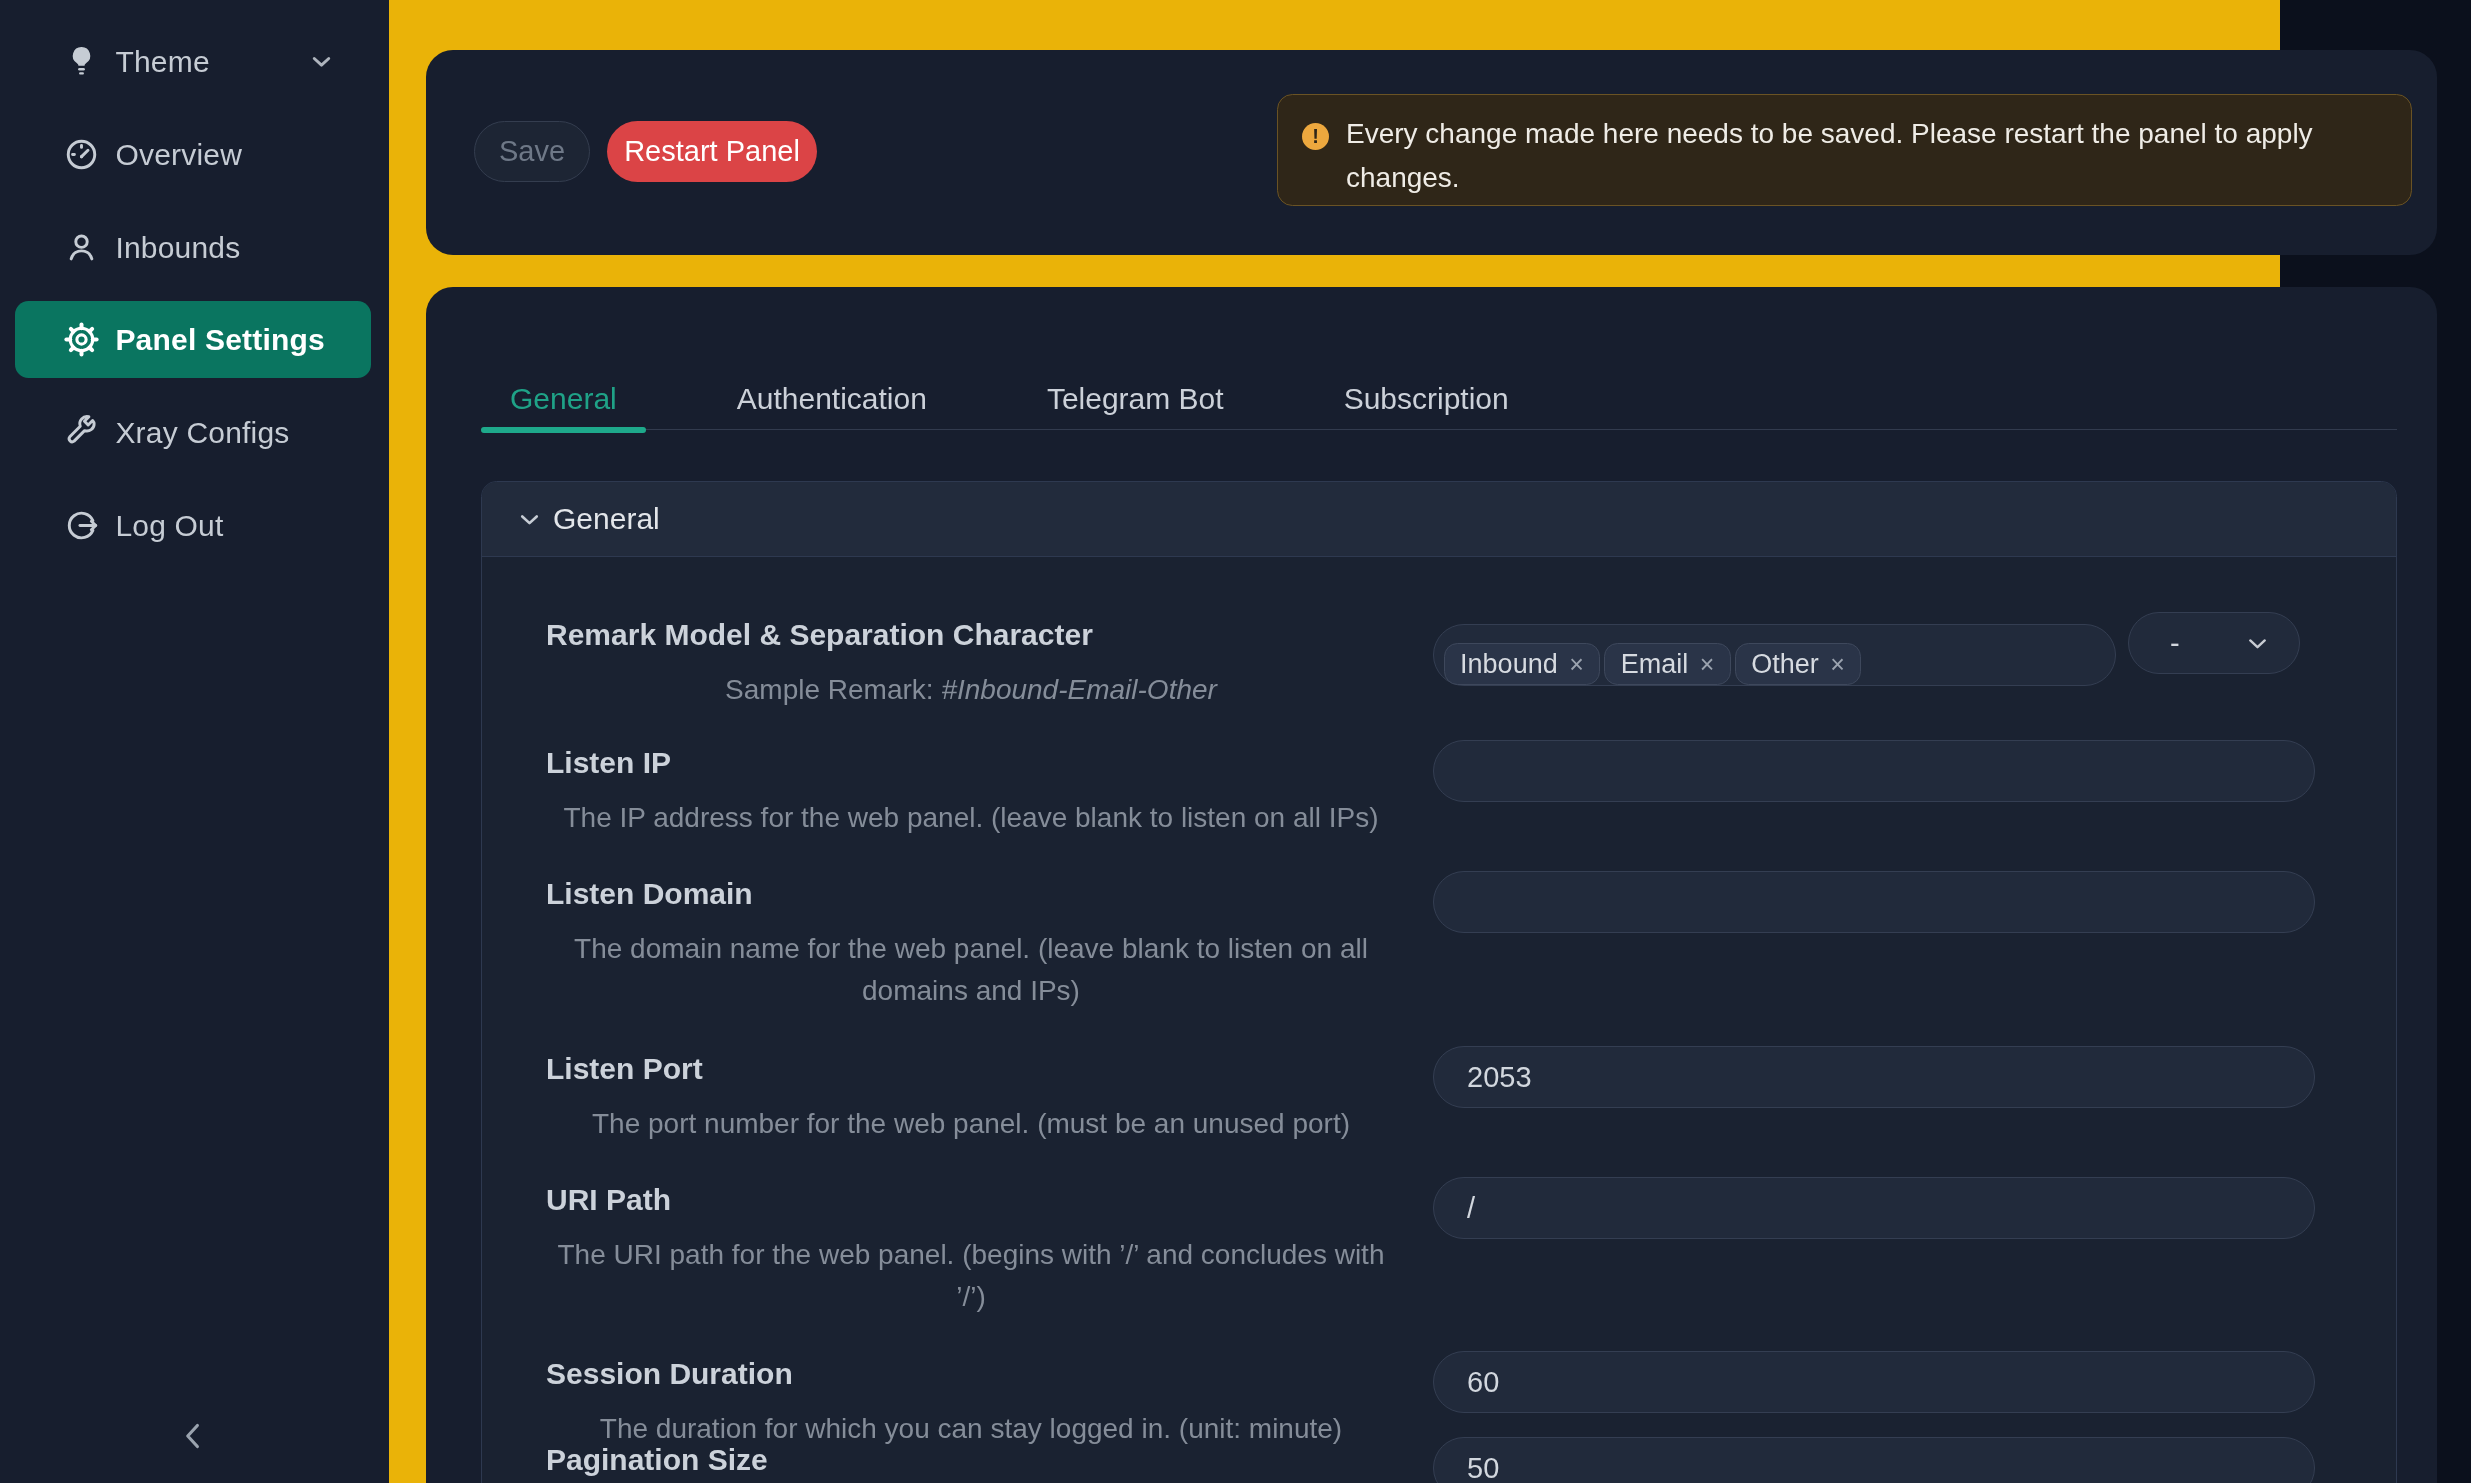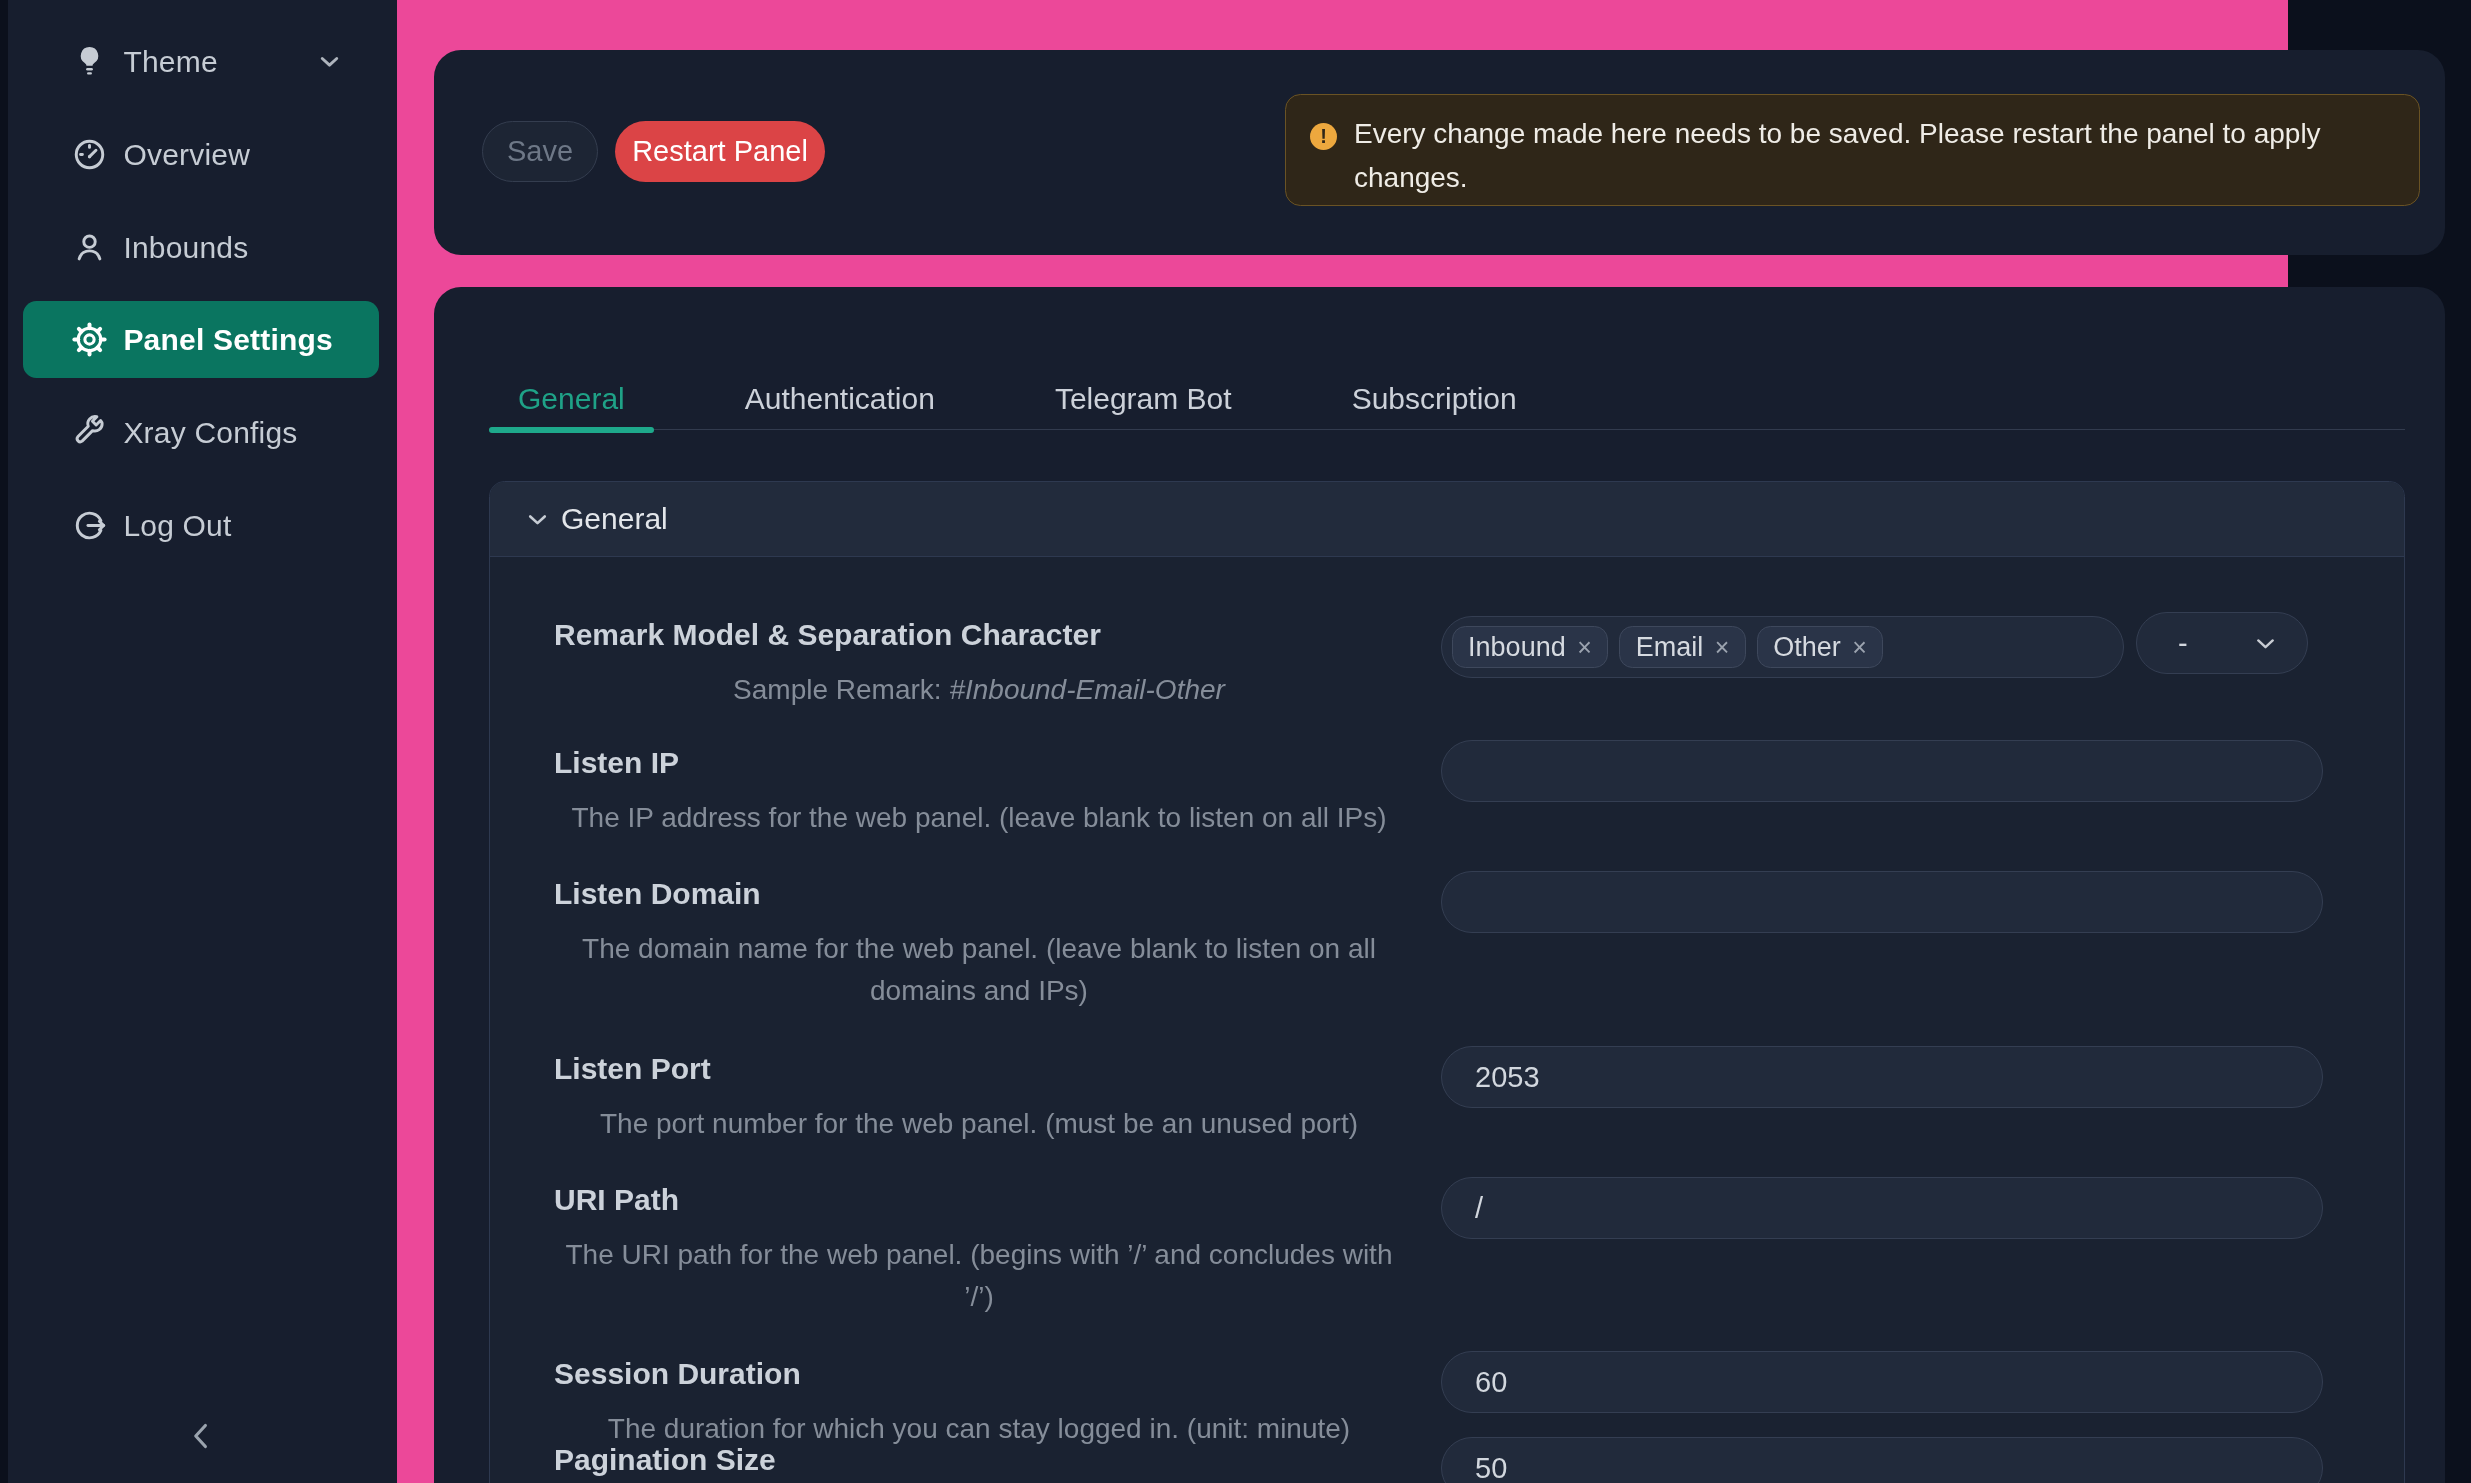--- a/index.html
+++ b/index.html
@@ -1,18 +1,18 @@
 <!DOCTYPE html>
 <html><head>
 <meta charset="utf-8">
 <style>
   * { margin:0; padding:0; box-sizing:border-box; }
   html,body { width:2472px; height:1483px; overflow:hidden; background:#0b101c;
               font-family:"Liberation Sans", sans-serif; }
-  .screen { position:absolute; top:0; left:0; width:2280px; height:1483px; background:#ec4899;margin-left:8px; }
+  .screen { position:absolute; top:0; left:0; width:2280px; height:1483px; background:#eab308; }
 
   
   .sidebar { position:absolute; top:0; left:0; width:389px; height:1483px; background:#171e2e; }
   .side-item { position:absolute; left:15.4px; width:356px; height:77px; border-radius:13.5px;
                display:flex; align-items:center; color:#c6ccd4; cursor:pointer; }
   .side-item .s-icon { position:absolute; left:48px; width:37px; height:37px; display:flex; }
   .side-item .s-label { position:absolute; left:100px; font-size:30px; letter-spacing:0.2px; }
   .side-item.active { background:#0a7560; color:#ffffff; }
   .side-item.active .s-label { font-weight:700; }
   .side-chevron { position:absolute; right:35px; width:29px; height:29px; color:#aeb4bd; }
@@ -62,23 +62,23 @@
   .frow { position:absolute; left:64px; right:0; height:62px; }
   .row-text { position:absolute; left:0; top:4.8px; width:850px; }
   .row-label { font-size:30px; font-weight:700; color:#ccd2da; line-height:35px; }
   .row-desc { margin-top:17.4px; font-size:28px; color:#858d99; line-height:42px;text-align:center; }
   .row-desc .ital { font-style:italic; }
 
   .f-input { position:absolute; left:887px; top:0; width:882px; height:62px; border-radius:31px;
              background:#212a3b; border:1.9px solid #343e52; color:#d2d7de; font-size:29px;
              font-family:"Liberation Sans", sans-serif; padding:0 33px; outline:none; }
 
-  .tagfield { position:absolute; left:887px; top:4px; width:683px; height:62px; border-radius:31px;
-              background:#212a3b; border:1.9px solid #343e52; display:flex; align-items:center;
-              padding-left:9.7px; gap:11px; cursor:text; }
+  .tagfield { position:absolute; left:887px; top:12px; width:683px; height:62px; border-radius:31px;
+              background:#212a3b; border:1.9px solid #343e52; display:flex; align-items:flex-end;
+              padding-left:9.7px; gap:4px; cursor:text; }
   .tag { height:42px; border-radius:13.5px; background:#2a3448; border:1.9px solid #3e485c;
          display:flex; align-items:center; padding:0 15.4px; font-size:27px; color:#d6dae0; }
   .tag-x { margin-left:11.6px; font-size:25px; color:#9ba3af; cursor:pointer; line-height:1; }
 
   .sepselect { position:absolute; left:1582px; top:0; width:172px; height:62px; border-radius:31px;
                background:#212a3b; border:1.9px solid #343e52; display:flex; align-items:center;
                cursor:pointer; }
   .sep-val { position:absolute; left:41px; font-size:29px; color:#d2d7de; }
   .sep-arrow { position:absolute; right:27px; width:29px; height:29px; color:#c8ccd3; }
 </style>

